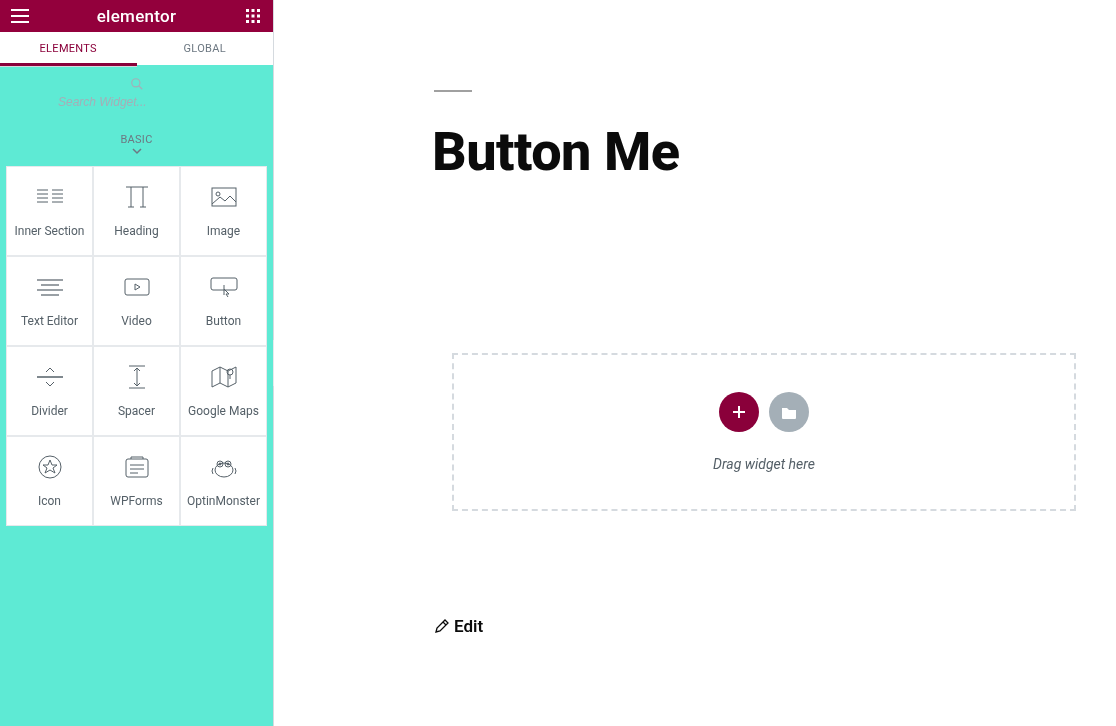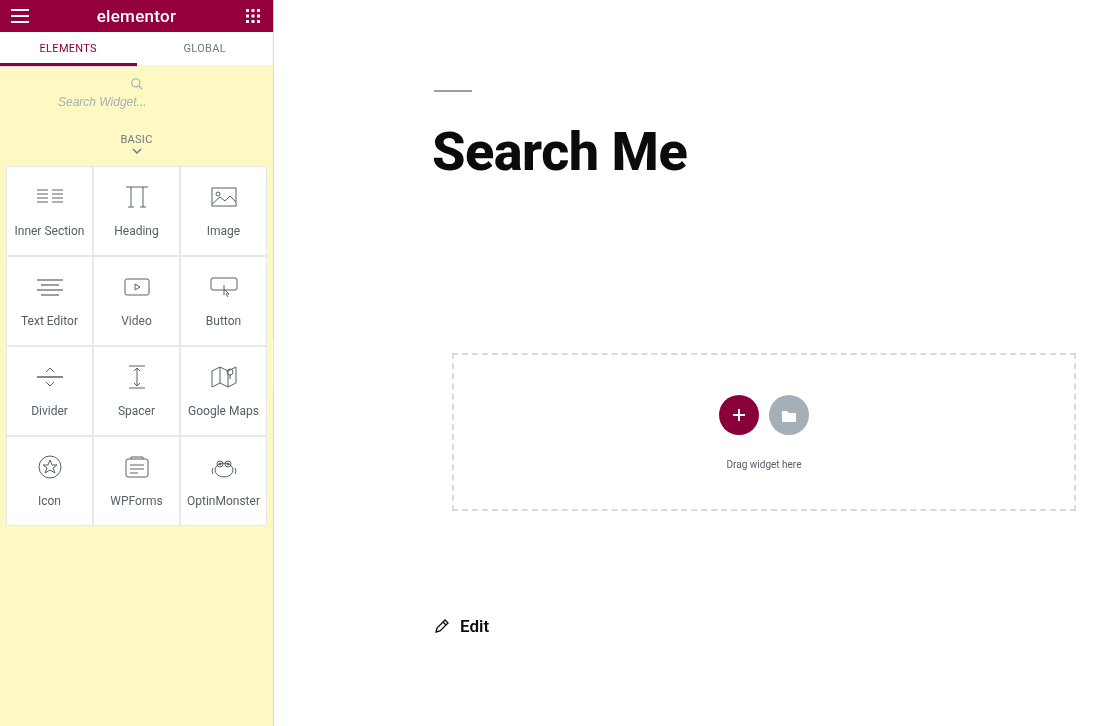--- a/index.html
+++ b/index.html
@@ -1,20 +1,20 @@
 <!DOCTYPE html>
 <html><head>
 <meta charset="utf-8">
 <style>
   * { box-sizing: border-box; margin: 0; padding: 0; }
   html, body { height: 100%; font-family: Roboto, "Helvetica Neue", Arial, sans-serif; }
   body { display: flex; width: 1116px; height: 726px; overflow: hidden; background: #fff; }
 
   
-  .sidebar { width: 274px; background: #fef9c3; display: flex; flex-direction: column; border-right: 1px solid #d5dadf; position: relative; }
+  .sidebar { width: 274px; background: #5eead4; display: flex; flex-direction: column; border-right: 1px solid #d5dadf; position: relative; }
 
   .sb-header { height: 32px; background: #93003c; color: #fff; display: flex; align-items: center; justify-content: space-between; padding: 0 8px; }
   .sb-header .ham, .sb-header .grid { width: 24px; height: 24px; display: flex; align-items: center; justify-content: center; cursor: pointer; }
   .sb-header .logo { font-family: inherit; font-weight: 500; font-size: 17px; letter-spacing: 0.3px; flex: 1; text-align: center; }
 
   .tabs { height: 33px; background: #fff; display: flex; }
   .tab { flex: 1; display: flex; align-items: center; justify-content: center; font-size: 11px; letter-spacing: 0.3px; color: #6d7882; cursor: pointer; position: relative; text-transform: uppercase; }
   .tab.active { color: #8a003a; }
   .tab.active::after { content: ""; position: absolute; left: 0; right: 0; bottom: -1px; height: 3px; background: #8a003a; }
   .tabs-underline { height: 2px; background: #d5dadf; width: 50%; }
@@ -38,23 +38,23 @@
   .canvas-inner { padding: 90px 0 0 0; }
   .title-rule { margin-left: 160px; width: 38px; height: 2px; background: #a0a0a0; margin-bottom: 28px; }
   .page-title { margin-left: 158px; font-size: 54px; font-weight: 800; letter-spacing: -0.5px; color: #0b0b0b; }
 
   .drop-zone { margin: 170px 40px 0 178px; border: 2px dashed #d5dadf; height: 158px; display: flex; flex-direction: column; align-items: center; justify-content: center; gap: 24px; }
   .dz-buttons { display: flex; gap: 10px; }
   .dz-btn { width: 40px; height: 40px; border-radius: 50%; display: flex; align-items: center; justify-content: center; color: #fff; cursor: pointer; }
   .dz-btn.add { background: #8a003a; }
   .dz-btn.add svg { stroke: #fff; }
   .dz-btn.folder { background: #a4afb7; }
-  .dz-caption { font-size: 10px; color: #556068; }
-
-  .edit-handle { position: absolute; left: 160px; top: 616px; display: flex; align-items: center; gap: 10px; color: #0b0b0b; }
+  .dz-caption { font-size: 14px; font-style: italic; color: #556068; }
+
+  .edit-handle { position: absolute; left: 160px; top: 616px; display: flex; align-items: center; gap: 4px; color: #0b0b0b; }
   .edit-handle .label { font-size: 17px; font-weight: 600; }
   .edit-handle svg { cursor: pointer; }
 
 </style>
 </head>
 <body>
 
 <div class="sidebar">
 
   <div class="sb-header">
@@ -281,21 +281,21 @@
   <div class="collapse-tab">
     <svg width="8" height="12" viewBox="0 0 8 12">
         <polyline points="6,1 2,6 6,11" fill="none" stroke="#6d7882" stroke-width="1.5"></polyline>
       </svg>
   </div>
 </div>
 
 <div class="canvas">
   <div class="canvas-inner">
     <div class="title-rule"></div>
-    <h1 class="page-title">Search Me</h1>
+    <h1 class="page-title">Button Me</h1>
 
     <div class="drop-zone">
       <div class="dz-buttons">
         <div class="dz-btn add">
           <svg width="18" height="18" viewBox="0 0 18 18">
               <g stroke="#fff" stroke-width="2">
                 <line x1="9" y1="3" x2="9" y2="15"></line>
                 <line x1="3" y1="9" x2="15" y2="9"></line>
               </g>
             </svg>

